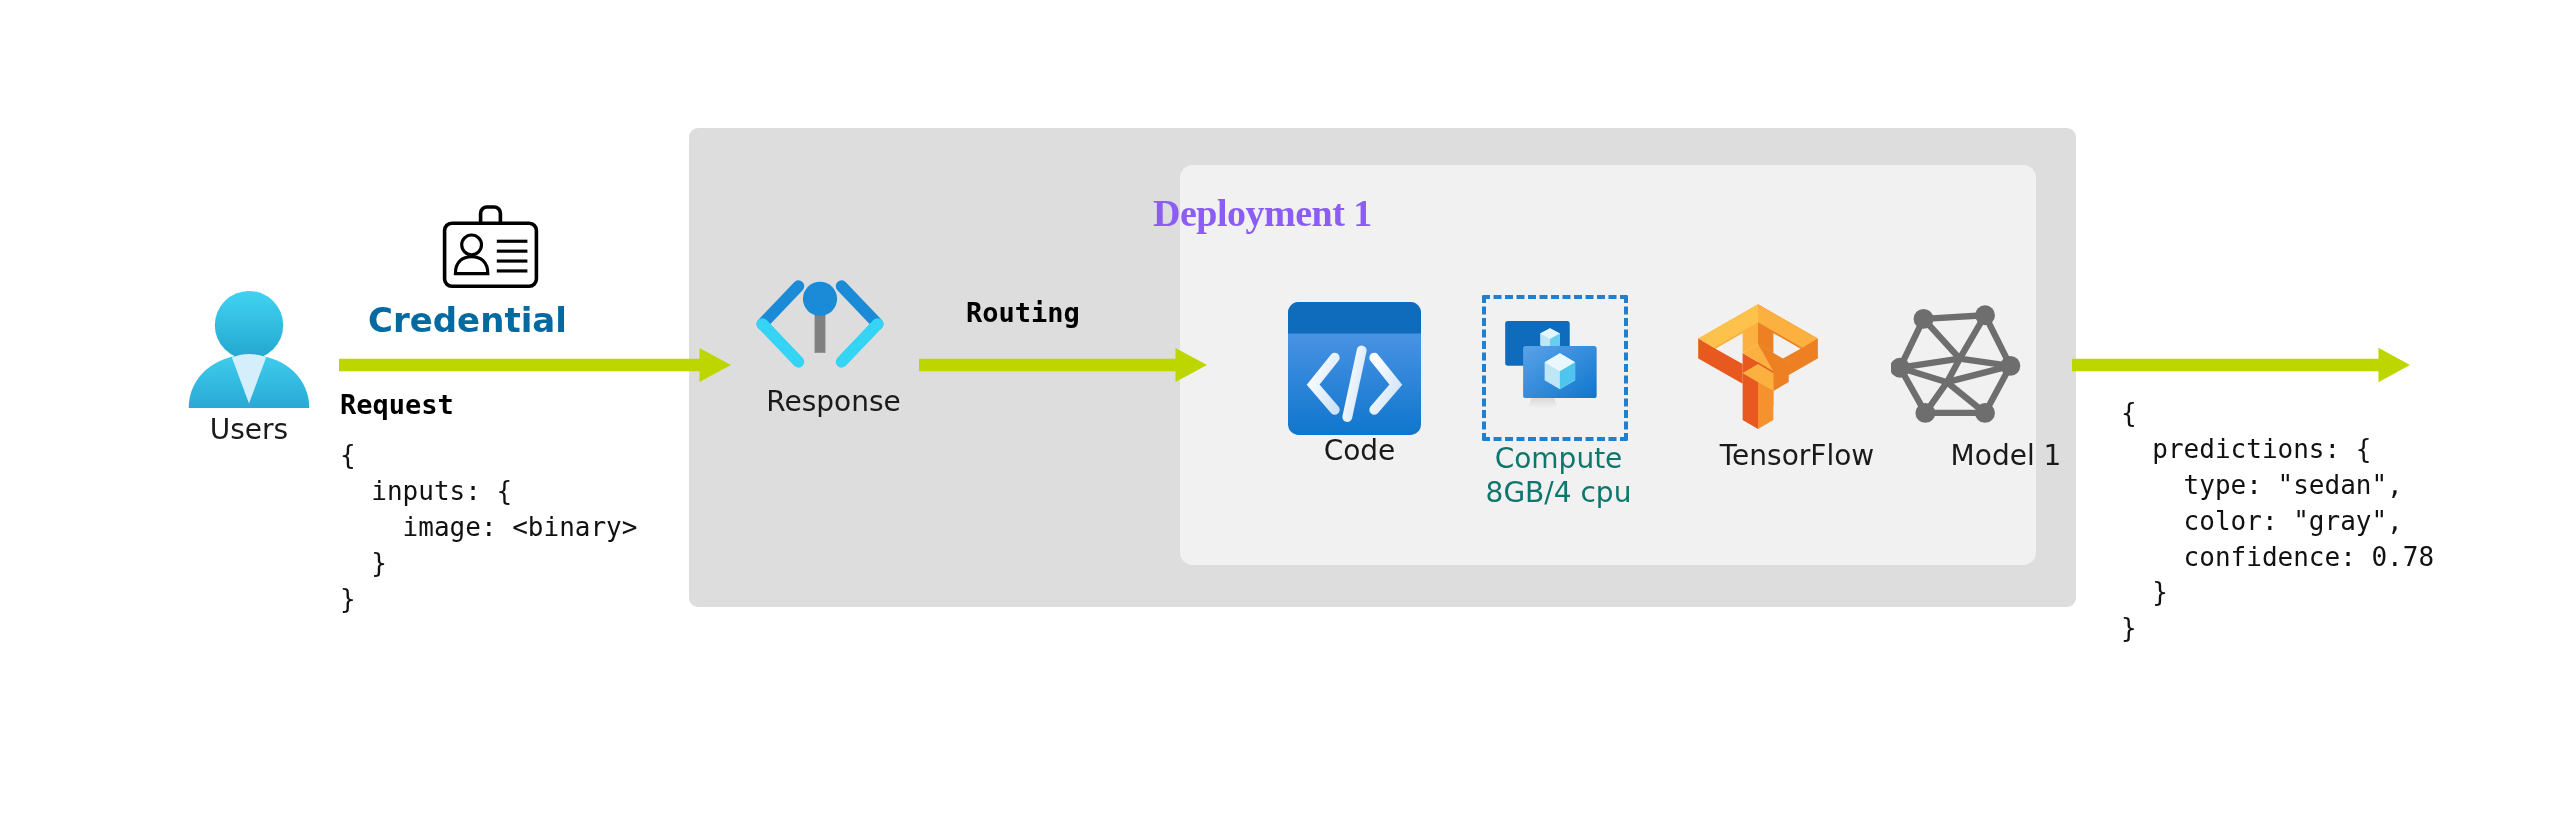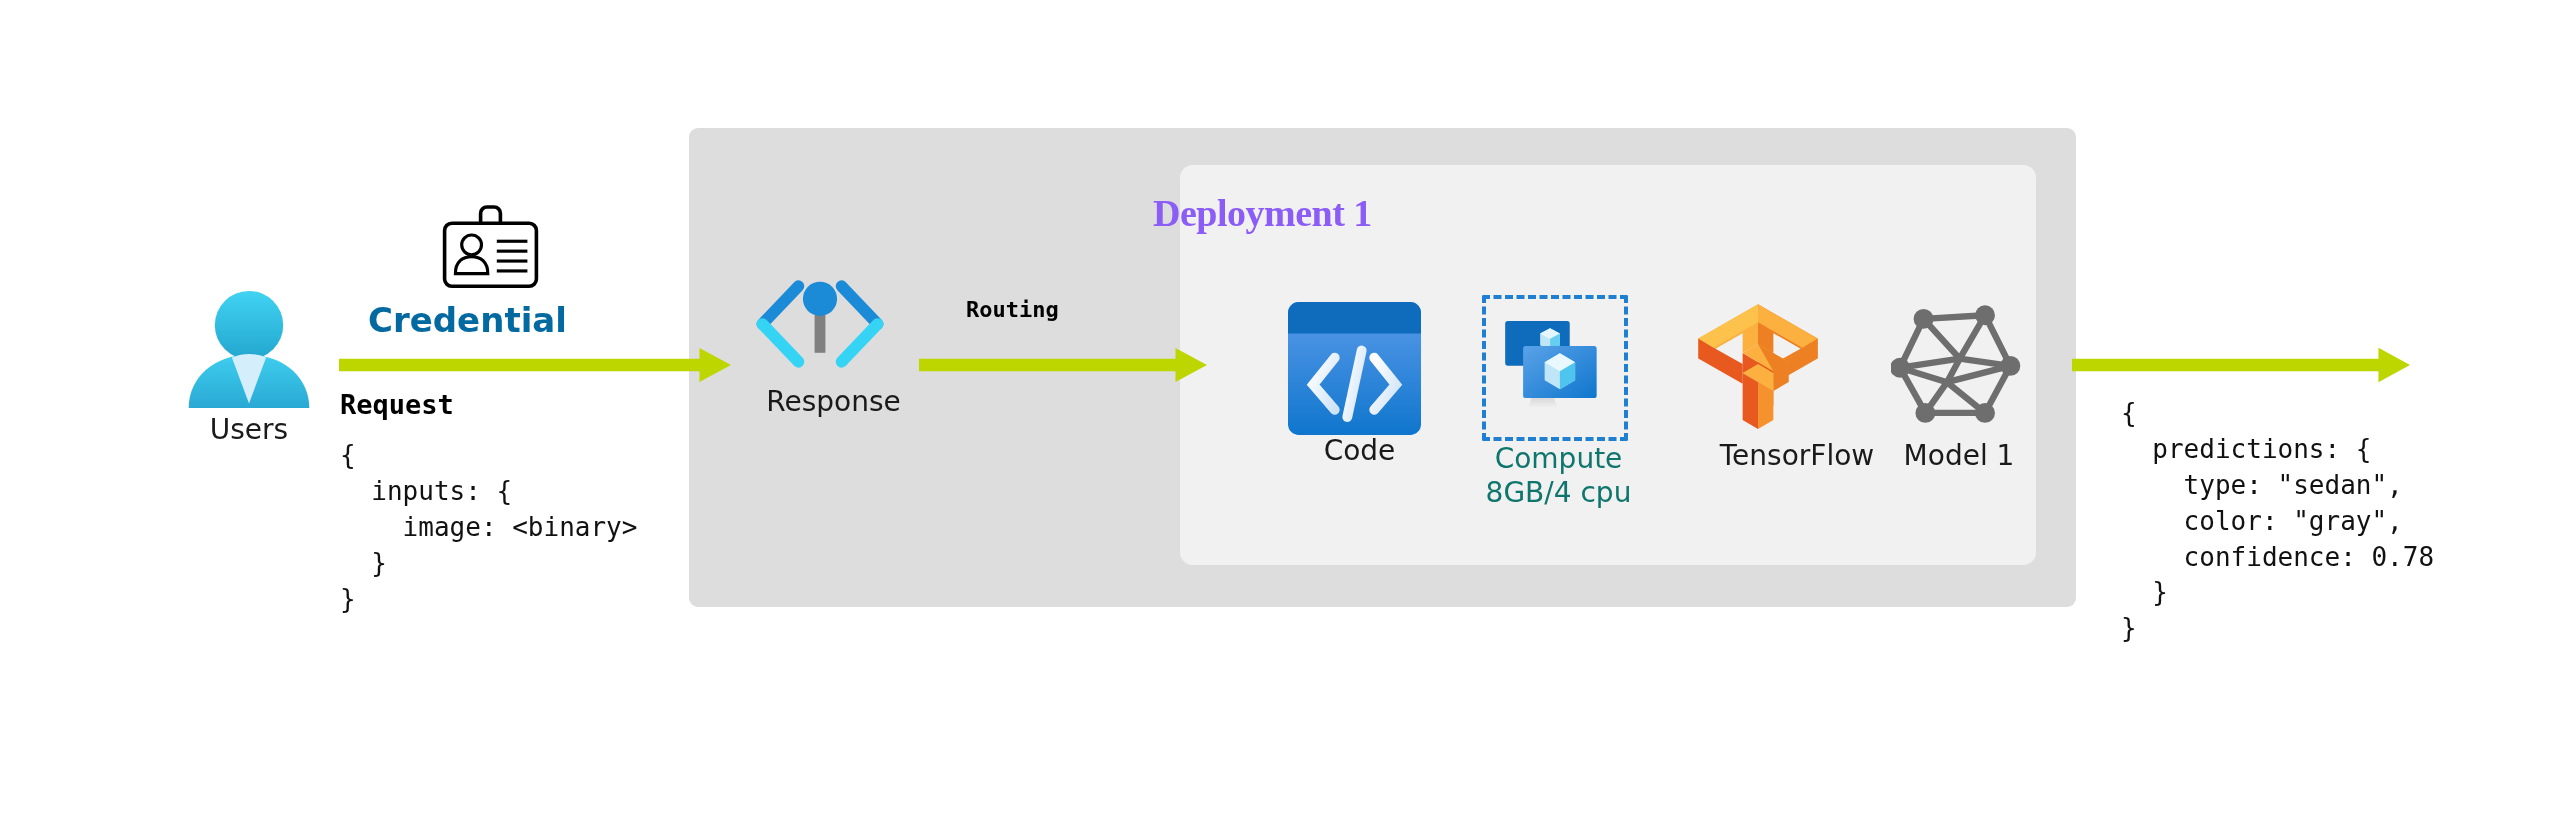--- a/index.html
+++ b/index.html
@@ -21,33 +21,33 @@
 
   
   .arrow svg{display:block;}
 
   
   .cap{font-size:28px;color:#1a1a1a;text-align:center;
        font-family:"DejaVu Sans","Liberation Sans",sans-serif;}
   .cap2{font-size:28px;color:#0f766e;text-align:center;line-height:1.22;
         font-family:"DejaVu Sans","Liberation Sans",sans-serif;}
   .mono-bold{font-family:"DejaVu Sans Mono","Liberation Mono",monospace;
-             font-size:22px;font-weight:700;color:#000;}
+             font-size:27px;font-weight:700;color:#000;}
   .mono{font-family:"DejaVu Sans Mono","Liberation Mono",monospace;
         font-size:26px;color:#111;line-height:1.38;white-space:pre;}
 
   #credential-label{left:368px;top:300px;width:207px;font-size:34px;font-weight:700;
                     color:#0369a1;}
   #users-label{left:168px;top:413px;width:162px;}
   #endpoint-label{left:721px;top:385px;width:225px;}
   #routing-label{left:966px;top:297px;}
   #code-label{left:1283px;top:434px;width:153px;}
   #compute-label{left:1452px;top:442px;width:213px;}
   #tensorflow-label{left:1662px;top:439px;width:270px;}
-  #model-label{left:1860px;top:439px;width:198px;}
+  #model-label{left:1860px;top:439px;width:198px;padding-left:47px;}
 
   #request-block{left:340px;top:389px;}
   #response-block{left:2121px;top:396px;}
   .blk-title{font-family:"DejaVu Sans Mono","Liberation Mono",monospace;
              font-size:27px;font-weight:700;color:#000;margin-bottom:18px;}
 
   
   #compute-dash{left:1482px;top:295px;width:146px;height:146px;
                 border:4.5px dashed #1f7fd1;border-radius:1.8px;box-sizing:border-box;}
 </style>

